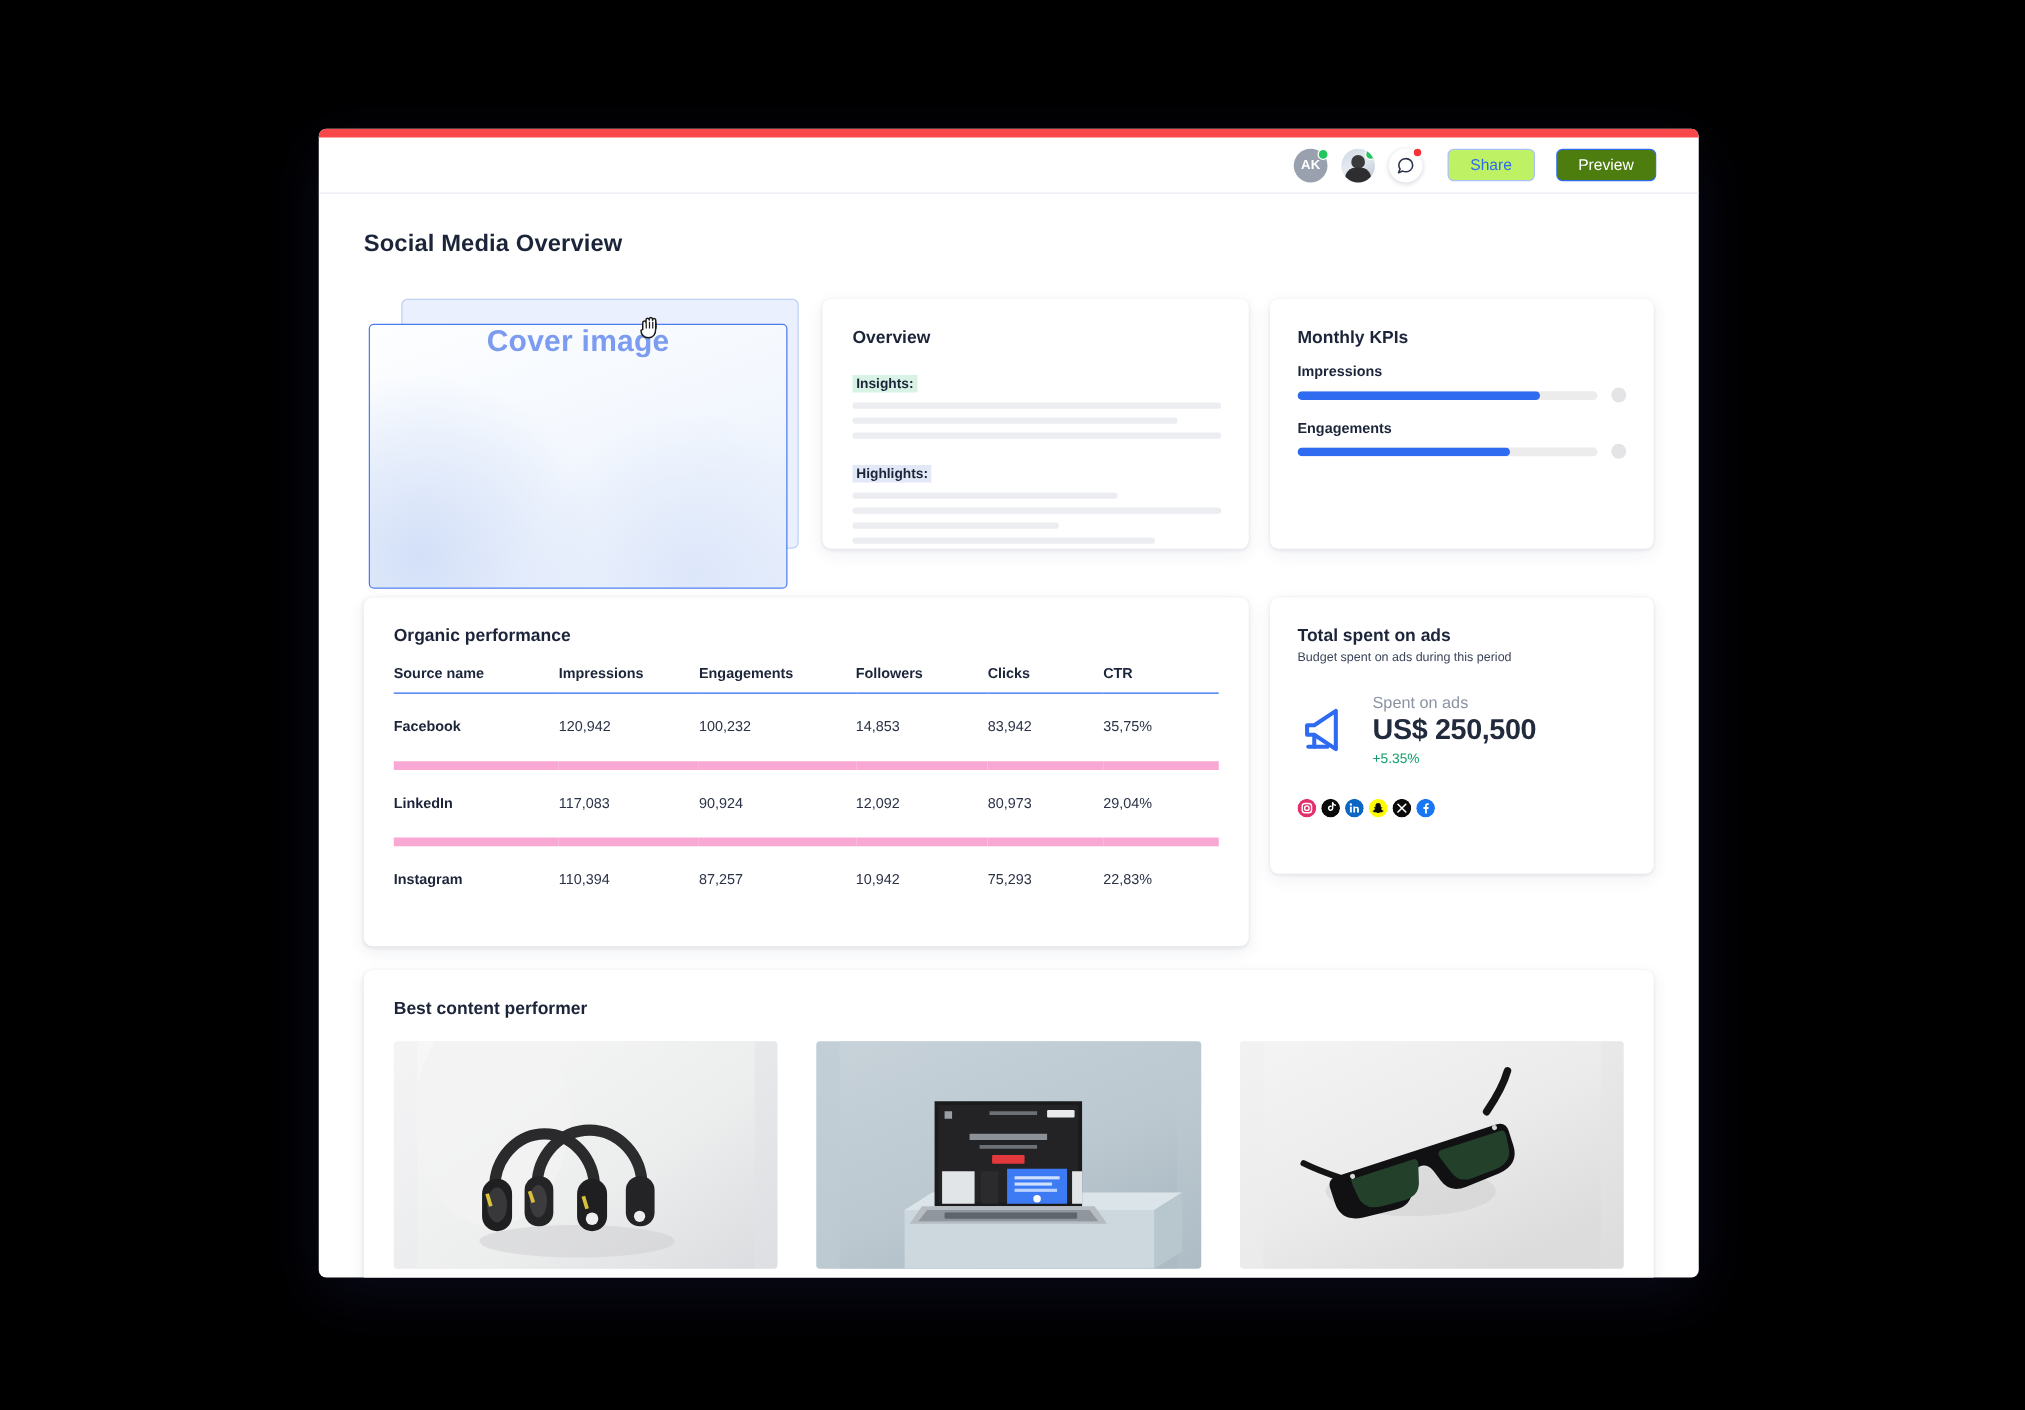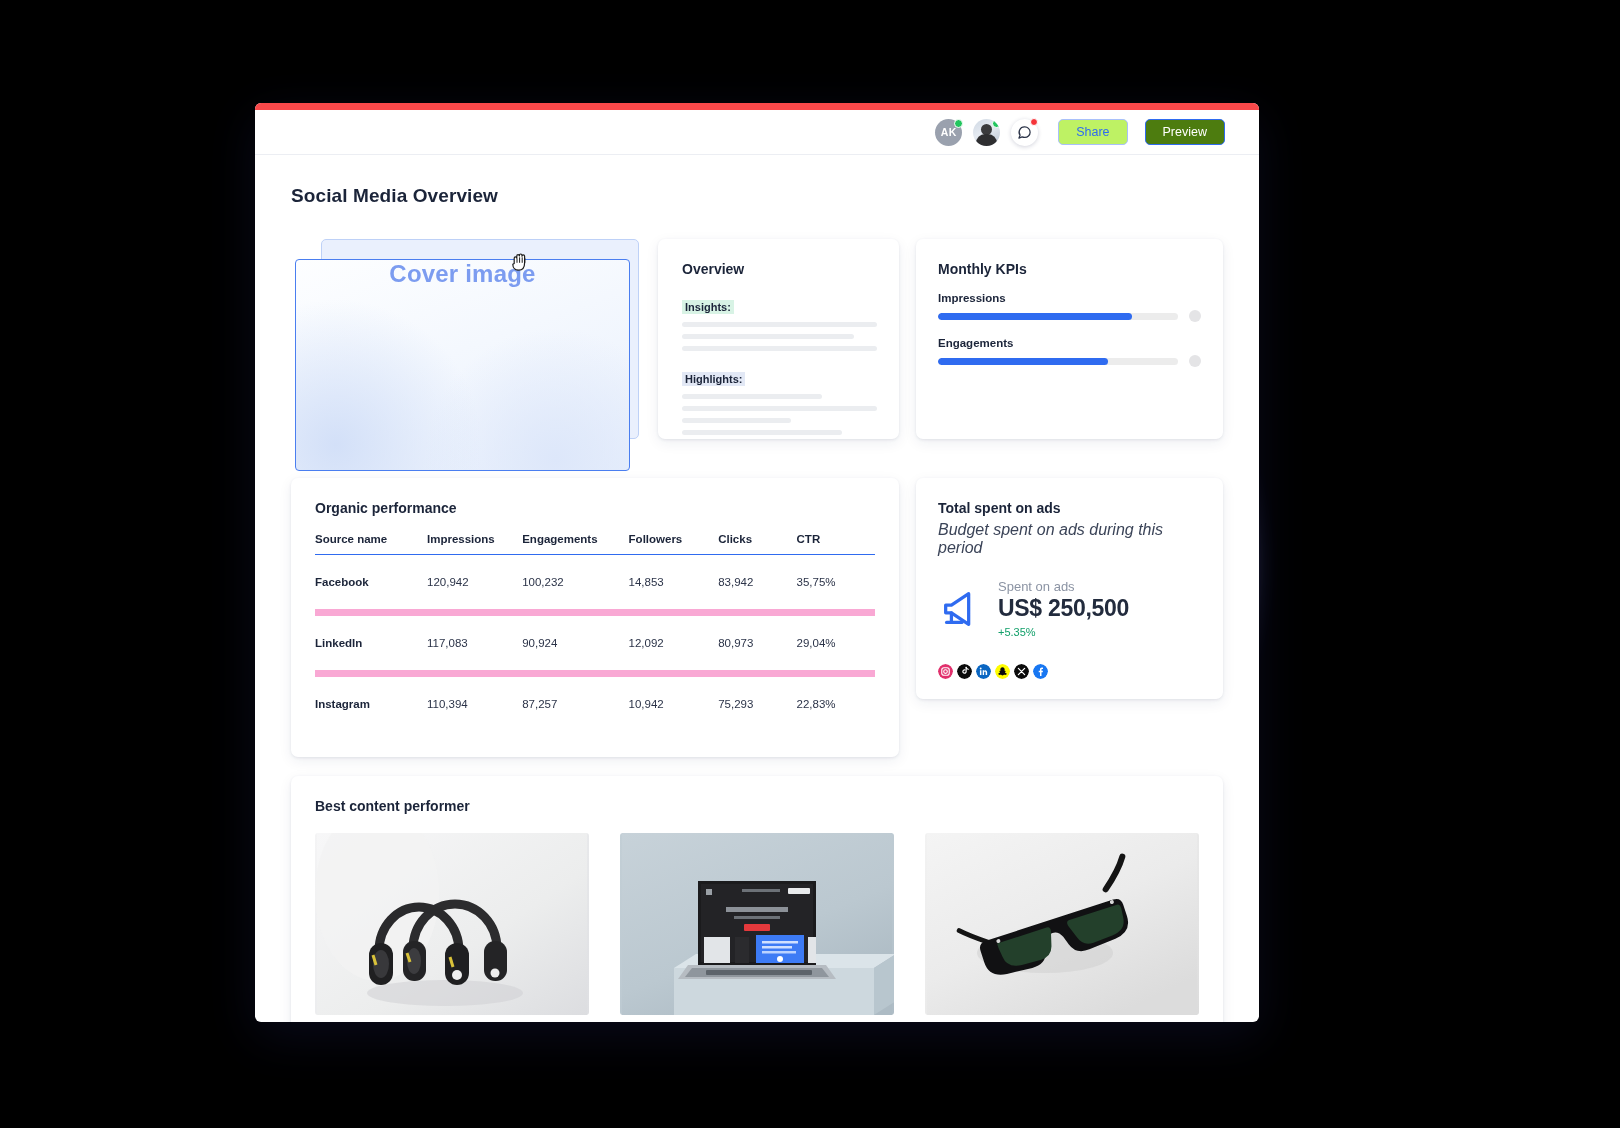--- a/index.html
+++ b/index.html
@@ -26,21 +26,21 @@
     position: absolute;
     left: 200px; top: 45px; width: 1230px; height: 1040px;
     background: radial-gradient(ellipse 48% 46% at 50% 50%, #9aa1f8 0%, #858df6 60%, rgba(133,141,246,0) 76%);
     filter: blur(14px);
     opacity: .95;
   }
 
   
   #window {
     position: absolute;
-    left: 255px; top: 103px; width: 1004px; height: 919px;
+    left: 255px; top: 103px; width: 1104px; height: 919px;
     background: #ffffff;
     border-radius: 6px;
     box-shadow: 0 14px 50px rgba(40,45,120,.22);
     overflow: hidden;
   }
   #accentbar { height: 7px; background: #f9484a; width: 100%; }
 
   #topbar {
     height: 45px;
     display: flex; align-items: center; justify-content: flex-end;
@@ -148,21 +148,21 @@
   table { width: 100%; border-collapse: collapse; margin-top: 17px; }
   th {
     text-align: left; font-size: 11.5px; font-weight: bold; color: #1b2439;
     padding-bottom: 9px; border-bottom: 1.5px solid #2f6bf0;
   }
   td { font-size: 11.5px; color: #2b3348; padding: 21px 0 21px 0; border-bottom: 7px solid #f9a8d4; }
   tr:last-child td { border-bottom: none; }
   td.src { font-weight: bold; color: #1b2439; }
 
   #ads-card { flex: 0 0 307px; padding: 22px 22px 24px 22px; height: 221px; }
-  #ads-sub { font-size: 16px; color: #3b4458; margin-top: 5px; font-style: italic; }
+  #ads-sub { font-size: 10px; color: #3b4458; margin-top: 5px; }
   #ads-body { display: flex; align-items: center; gap: 14px; margin-top: 22px; }
   #megaphone { flex: 0 0 46px; }
   #spent-label { font-size: 13px; color: #8b93a3; }
   #spent-value { font-size: 23px; font-weight: bold; color: #222b3d; letter-spacing: -.3px; margin-top: 1px; }
   #spent-delta { font-size: 11px; color: #12a06a; margin-top: 4px; }
   #social-row { display: flex; gap: 4px; margin-top: 26px; }
   .sicon { width: 15px; height: 15px; border-radius: 50%; display: block; }
 
   
   #row3 { margin-top: 19px; }

